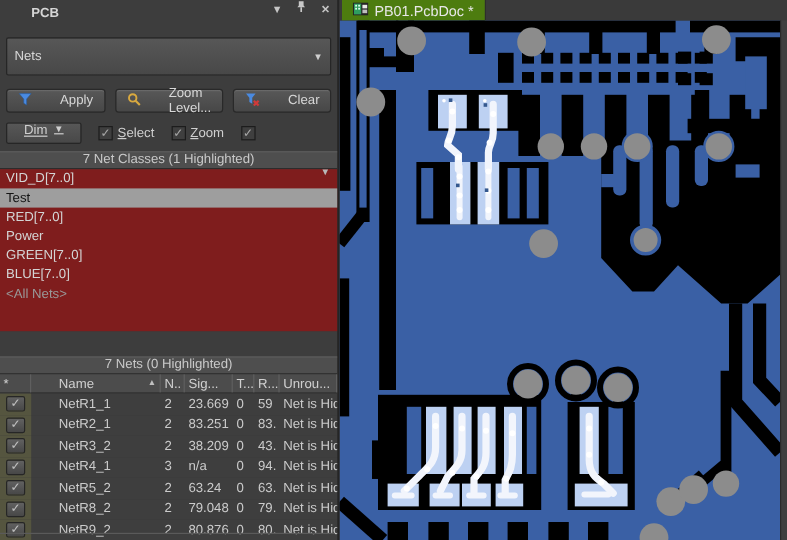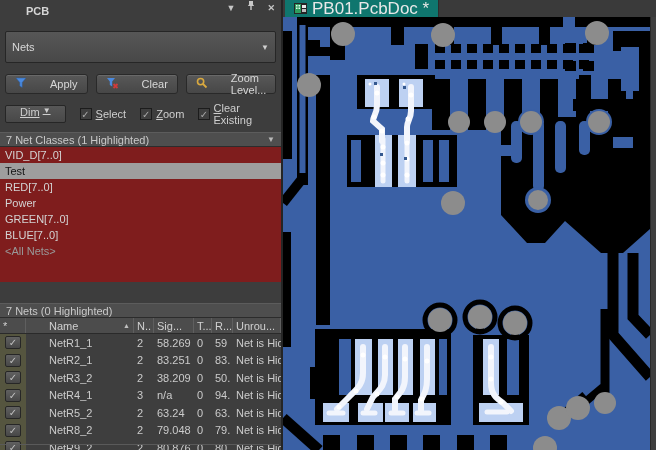--- a/index.html
+++ b/index.html
@@ -15,41 +15,41 @@
   .dd .arr{margin-left:auto;font-size:8px;color:#cfcfcf;}
   .btnrow{display:flex;gap:8px;margin:11px 5px 0 5px;}
   .btn{height:20px;background:linear-gradient(#585858,#474747);border:1px solid #292929;border-radius:3px;box-shadow:inset 0 1px rgba(255,255,255,.10);color:#d8d8d8;font-size:11px;display:flex;align-items:center;gap:23px;padding:0 9px;}
   .dimrow{display:flex;align-items:center;margin:8px 5px 0 5px;font-size:11px;color:#cfcfcf;}
   .dim-dd{width:63px;height:18px;background:linear-gradient(#575757,#484848);border:1px solid #262626;border-radius:2px;display:flex;align-items:flex-start;padding:0 14px;text-decoration:underline;}
   .dim-dd .arr{margin-left:auto;font-size:8px;}
   .chk{display:flex;align-items:center;gap:4px;margin-left:14px;}
   .box{width:12px;height:12px;background:#3f3f3f;border:1px solid #1c1c1c;color:#a8a8a8;font-size:10px;line-height:11px;text-align:center;}
   .chk-label{display:inline-block;}
   .chk-label::first-letter{text-decoration:underline;}
-  .sect{height:15px;margin-top:6px;background:#4e4e4e;border-top:1px solid #5c5c5c;border-bottom:1px solid #2c2c2c;display:flex;align-items:center;padding:0 6px;color:#c9c9c9;font-size:11px;}
+  .sect{height:15px;margin-top:6px;background:#4e4e4e;border-top:1px solid #5c5c5c;border-bottom:1px solid #2c2c2c;display:flex;align-items:center;padding:0 6px;color:#c9c9c9;font-size:11px;flex-direction:column;}
   .sect .arr{margin-left:auto;font-size:8px;color:#b8b8b8;}
   .classlist{height:135px;background:#7f1d1d;color:#d4d4d4;font-size:11px;}
   .citem{height:16px;line-height:16px;padding-left:5px;}
   .citem.selected{background:#9e9e9e;color:#141414;}
   .citem.dim{color:#999;}
   .nets-sect{margin-top:21px;}
   .thead{height:16px;background:#4c4c4c;border-bottom:1px solid #2a2a2a;display:flex;color:#d0d0d0;font-size:11px;align-items:center;}
   .thead>div{border-right:1px solid #5f5f5f;height:100%;display:flex;align-items:center;padding:0 3px;overflow:hidden;white-space:nowrap;}
   .trow{height:17.5px;display:flex;align-items:center;background:#3e3e3e;color:#cbcbcb;font-size:11px;}
   .c0{width:26px;} .c1{width:88px;margin-left:20px;} .c2{width:20px;} .c3{width:40px;} .c4{width:18px;} .c5{width:21px;} .c6{flex:1;}
   .trow>div{padding:0 3px;overflow:hidden;white-space:nowrap;}
   .trow .c0{height:100%;background:#55553f;display:flex;align-items:center;justify-content:center;padding:0;}
   .cb{width:16px;height:13px;background:linear-gradient(#616161,#474747);border:1px solid #262626;border-radius:2px;color:#c0c0c0;font-size:10px;line-height:12px;text-align:center;}
   .sortarr{margin-left:auto;font-size:7px;color:#c0c0c0;}
   .panel-bottomline{position:absolute;left:0;right:2px;top:444px;height:1px;background:#5a5a5a;}
 
   
   .doc{position:absolute;left:283px;top:0;width:373px;height:450px;background:#3a3a3a;}
   .tabbar{height:17px;background:#3a3a3a;display:flex;}
-  .tab{margin-left:2px;height:17px;background:#0f766e;display:flex;align-items:center;gap:5px;padding:0 9px;color:#e8e8e8;font-size:17px;border-right:1px solid #2d2d2d;}
+  .tab{margin-left:2px;height:17px;background:#4d7c0f;display:flex;align-items:center;gap:5px;padding:0 9px;color:#e8e8e8;font-size:12px;border-right:1px solid #2d2d2d;}
   .pcb-wrap{position:absolute;left:0;top:17px;width:367px;height:433px;}
   .right-strip{position:absolute;right:0;top:17px;width:6px;height:433px;background:#3f3f3f;border-left:1px solid #2a2a2a;}
 </style>
 </head>
 <body>
 
 <div class="app">
 
   <div class="panel">
 
@@ -70,51 +70,50 @@
     </div>
 
     <div class="btnrow">
       <div class="btn">
         <span><svg width="12" height="12" viewBox="0 0 12 12">
               <path d="M1,1 H11 L7.2,5.5 V10.5 L4.8,9 V5.5 Z" fill="#4a8ae0" stroke="#2a5a9a" stroke-width="0.5"></path>
             </svg></span>
         <span>Apply</span>
       </div>
       <div class="btn">
+        <span><svg width="12" height="12" viewBox="0 0 12 12">
+              <circle cx="4.6" cy="4.6" r="3.1" fill="none" stroke="#d9a93f" stroke-width="1.6"></circle>
+              <line x1="7" y1="7" x2="10.5" y2="10.5" stroke="#d9a93f" stroke-width="1.8"></line>
+            </svg></span>
+        <span>Zoom Level...</span>
+      </div>
+      <div class="btn">
         <span><svg width="13" height="12" viewBox="0 0 13 12">
               <path d="M1,1 H9 L6.2,4.5 V9.5 L3.8,8 V4.5 Z" fill="#4a8ae0"></path>
               <path d="M7.5,7 L11.5,11 M11.5,7 L7.5,11" stroke="#d03a3a" stroke-width="1.8"></path>
             </svg></span>
         <span>Clear</span>
-      </div>
-      <div class="btn">
-        <span><svg width="12" height="12" viewBox="0 0 12 12">
-              <circle cx="4.6" cy="4.6" r="3.1" fill="none" stroke="#d9a93f" stroke-width="1.6"></circle>
-              <line x1="7" y1="7" x2="10.5" y2="10.5" stroke="#d9a93f" stroke-width="1.8"></line>
-            </svg></span>
-        <span>Zoom Level...</span>
       </div>
     </div>
 
     <div class="dimrow">
       <div class="dim-dd">
         <span>Dim</span>
         <span class="arr">▼</span>
       </div>
       <span class="chk">
         <span class="box">✓</span>
         <span class="chk-label">Select</span>
       </span>
       <span class="chk">
         <span class="box">✓</span>
         <span class="chk-label">Zoom</span>
       </span>
       <span class="chk">
         <span class="box">✓</span>
-        <span class="chk-label">Clear Existing</span>
       </span>
     </div>
 
     <div class="sect">
       <span>7 Net Classes (1 Highlighted)</span>
       <span class="arr">▼</span>
     </div>
 
     <div class="classlist">
       <div class="citem">VID_D[7..0]</div>
@@ -143,21 +142,21 @@
       <div class="c6">Unrou...</div>
     </div>
 
     <div>
       <div class="trow">
         <div class="c0">
             <span class="cb">✓</span>
           </div>
         <div class="c1">NetR1_1</div>
         <div class="c2">2</div>
-        <div class="c3">58.269</div>
+        <div class="c3">23.669</div>
         <div class="c4">0</div>
         <div class="c5">59</div>
         <div class="c6">Net is Hid</div>
       </div>
       <div class="trow">
         <div class="c0">
             <span class="cb">✓</span>
           </div>
         <div class="c1">NetR2_1</div>
         <div class="c2">2</div>
@@ -167,21 +166,21 @@
         <div class="c6">Net is Hid</div>
       </div>
       <div class="trow">
         <div class="c0">
             <span class="cb">✓</span>
           </div>
         <div class="c1">NetR3_2</div>
         <div class="c2">2</div>
         <div class="c3">38.209</div>
         <div class="c4">0</div>
-        <div class="c5">50.</div>
+        <div class="c5">43.</div>
         <div class="c6">Net is Hid</div>
       </div>
       <div class="trow">
         <div class="c0">
             <span class="cb">✓</span>
           </div>
         <div class="c1">NetR4_1</div>
         <div class="c2">3</div>
         <div class="c3">n/a</div>
         <div class="c4">0</div>

